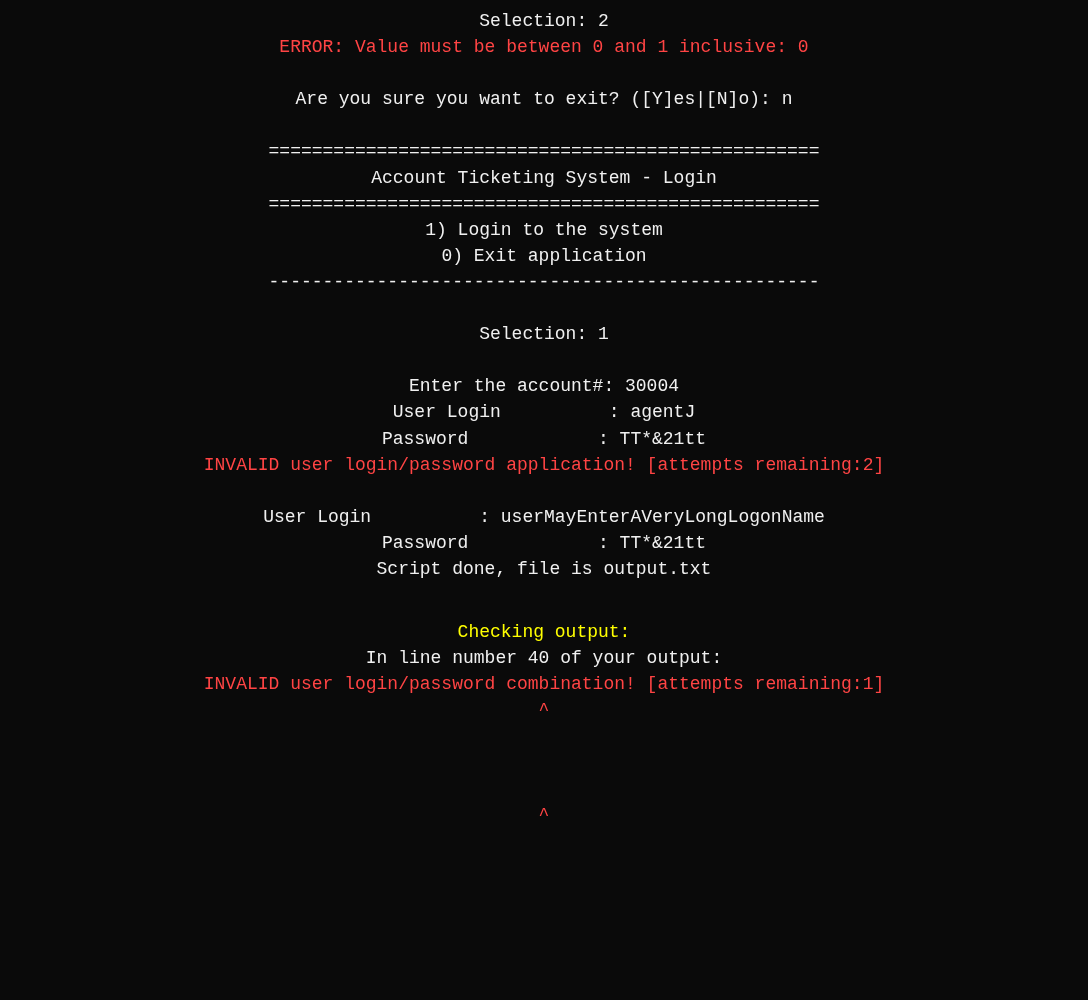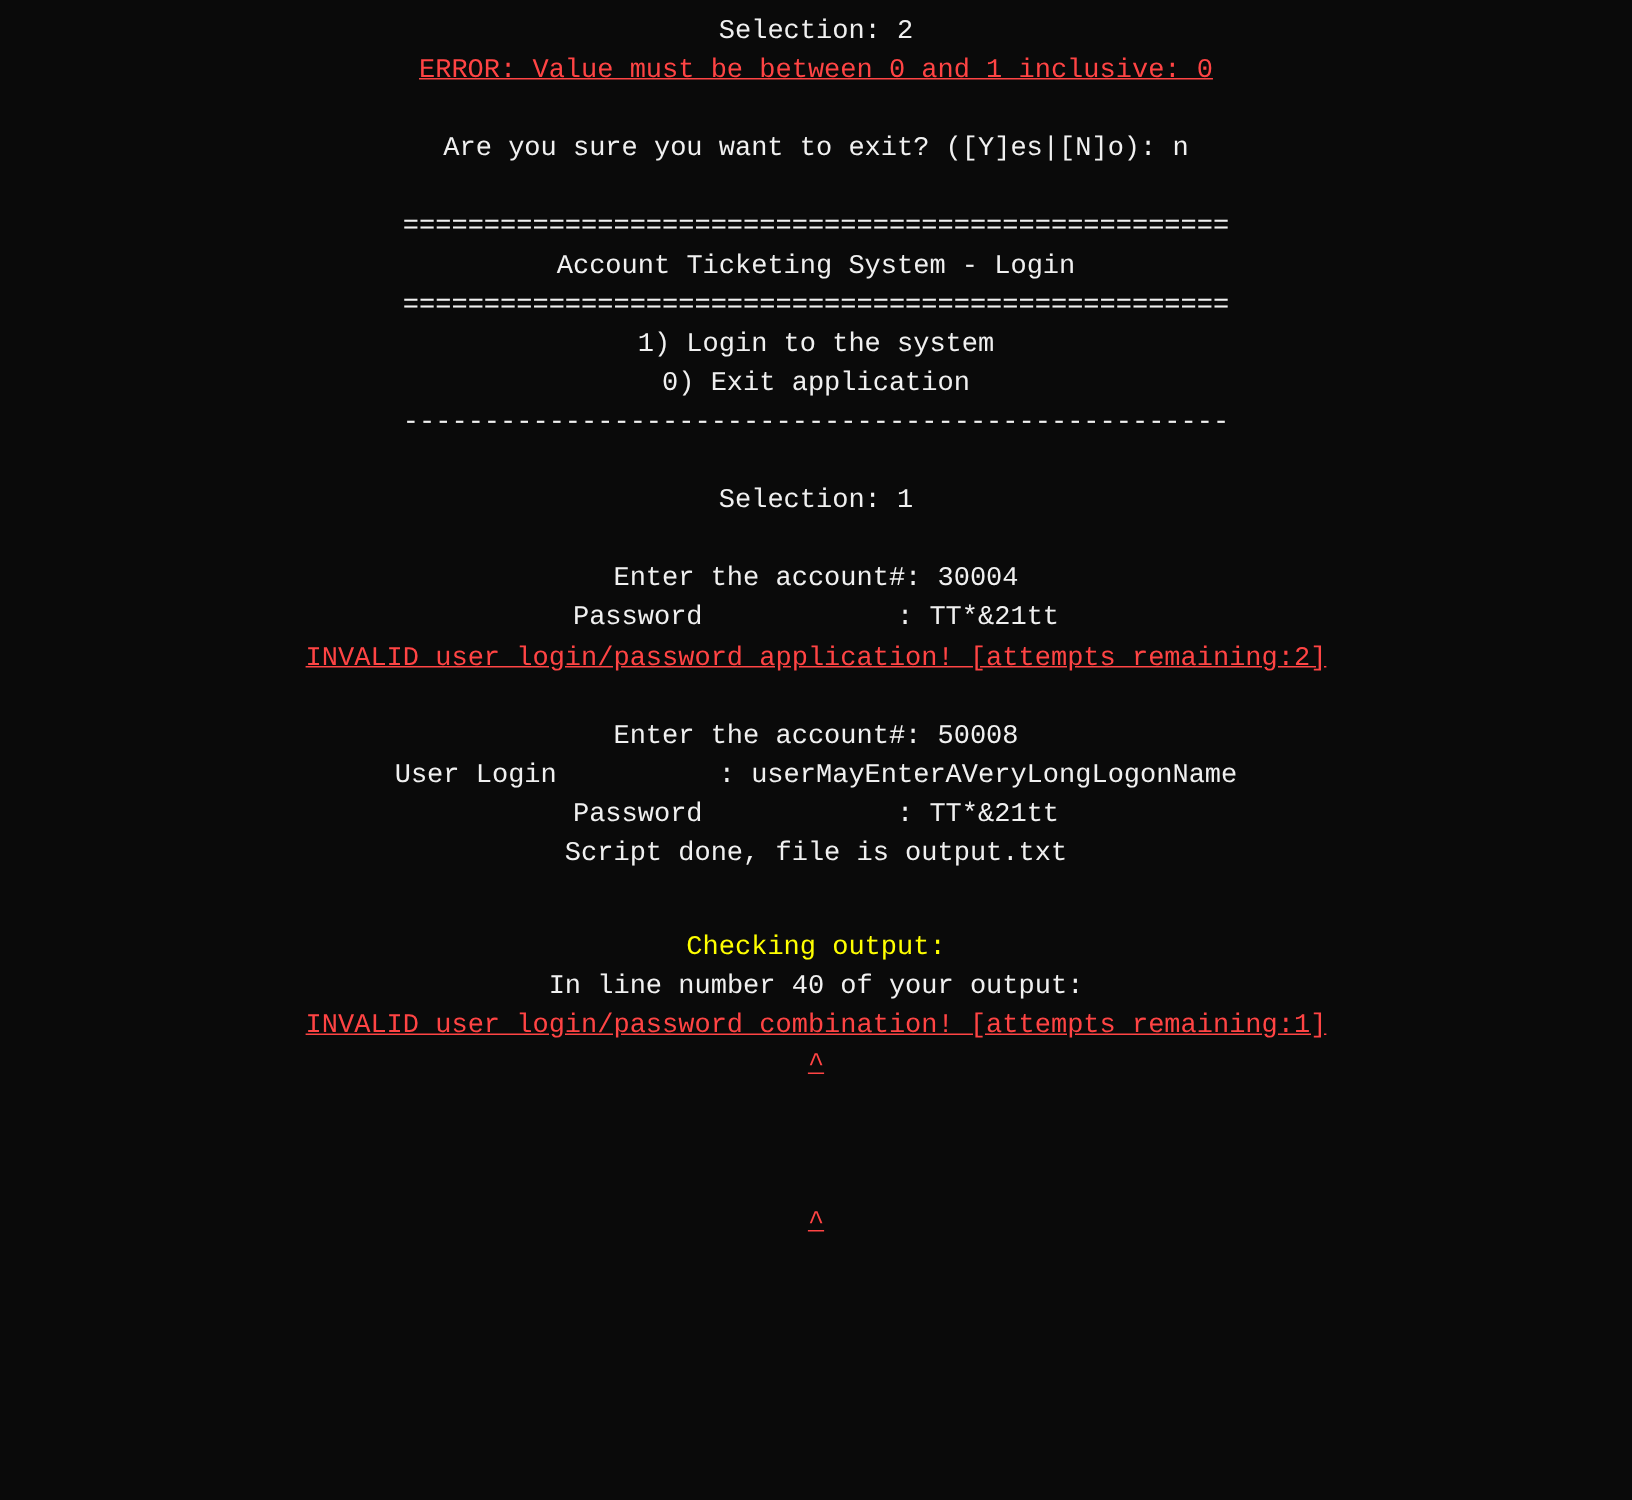--- a/index.html
+++ b/index.html
@@ -28,21 +28,20 @@
       white-space: pre;
       text-align: center;
     }
 
     .color-white {
       color: #f0f0f0;
     }
 
     .color-red {
       color: #ff4444;
-      text-decoration: underline;
     }
 
     .color-yellow {
       color: #ffff00;
       margin-top: 11px;
     }
 
     .blank {
       display: block;
       height: 1.45em;
@@ -60,24 +59,24 @@
     <span class="line color-white">===================================================</span>
     <span class="line color-white">Account Ticketing System - Login</span>
     <span class="line color-white">===================================================</span>
     <span class="line color-white">1) Login to the system</span>
     <span class="line color-white">0) Exit application</span>
     <span class="line color-white">---------------------------------------------------</span>
     <span class="line blank color-white">&nbsp;</span>
     <span class="line color-white">Selection: 1</span>
     <span class="line blank color-white">&nbsp;</span>
     <span class="line color-white">Enter the account#: 30004</span>
+    <span class="line color-white">User Login          : agentJ</span>
     <span class="line color-white">Password            : TT*&amp;21tt</span>
     <span class="line color-red">INVALID user login/password application! [attempts remaining:2]</span>
     <span class="line blank color-white">&nbsp;</span>
-    <span class="line color-white">Enter the account#: 50008</span>
     <span class="line color-white">User Login          : userMayEnterAVeryLongLogonName</span>
     <span class="line color-white">Password            : TT*&amp;21tt</span>
     <span class="line color-white">Script done, file is output.txt</span>
     <span class="line blank color-white">&nbsp;</span>
     <span class="line color-yellow">Checking output:</span>
     <span class="line color-white">In line number 40 of your output:</span>
     <span class="line color-red">INVALID user login/password combination! [attempts remaining:1]</span>
     <span class="line color-red">^</span>
     <span class="line blank color-white">&nbsp;</span>
     <span class="line blank color-white">&nbsp;</span>

